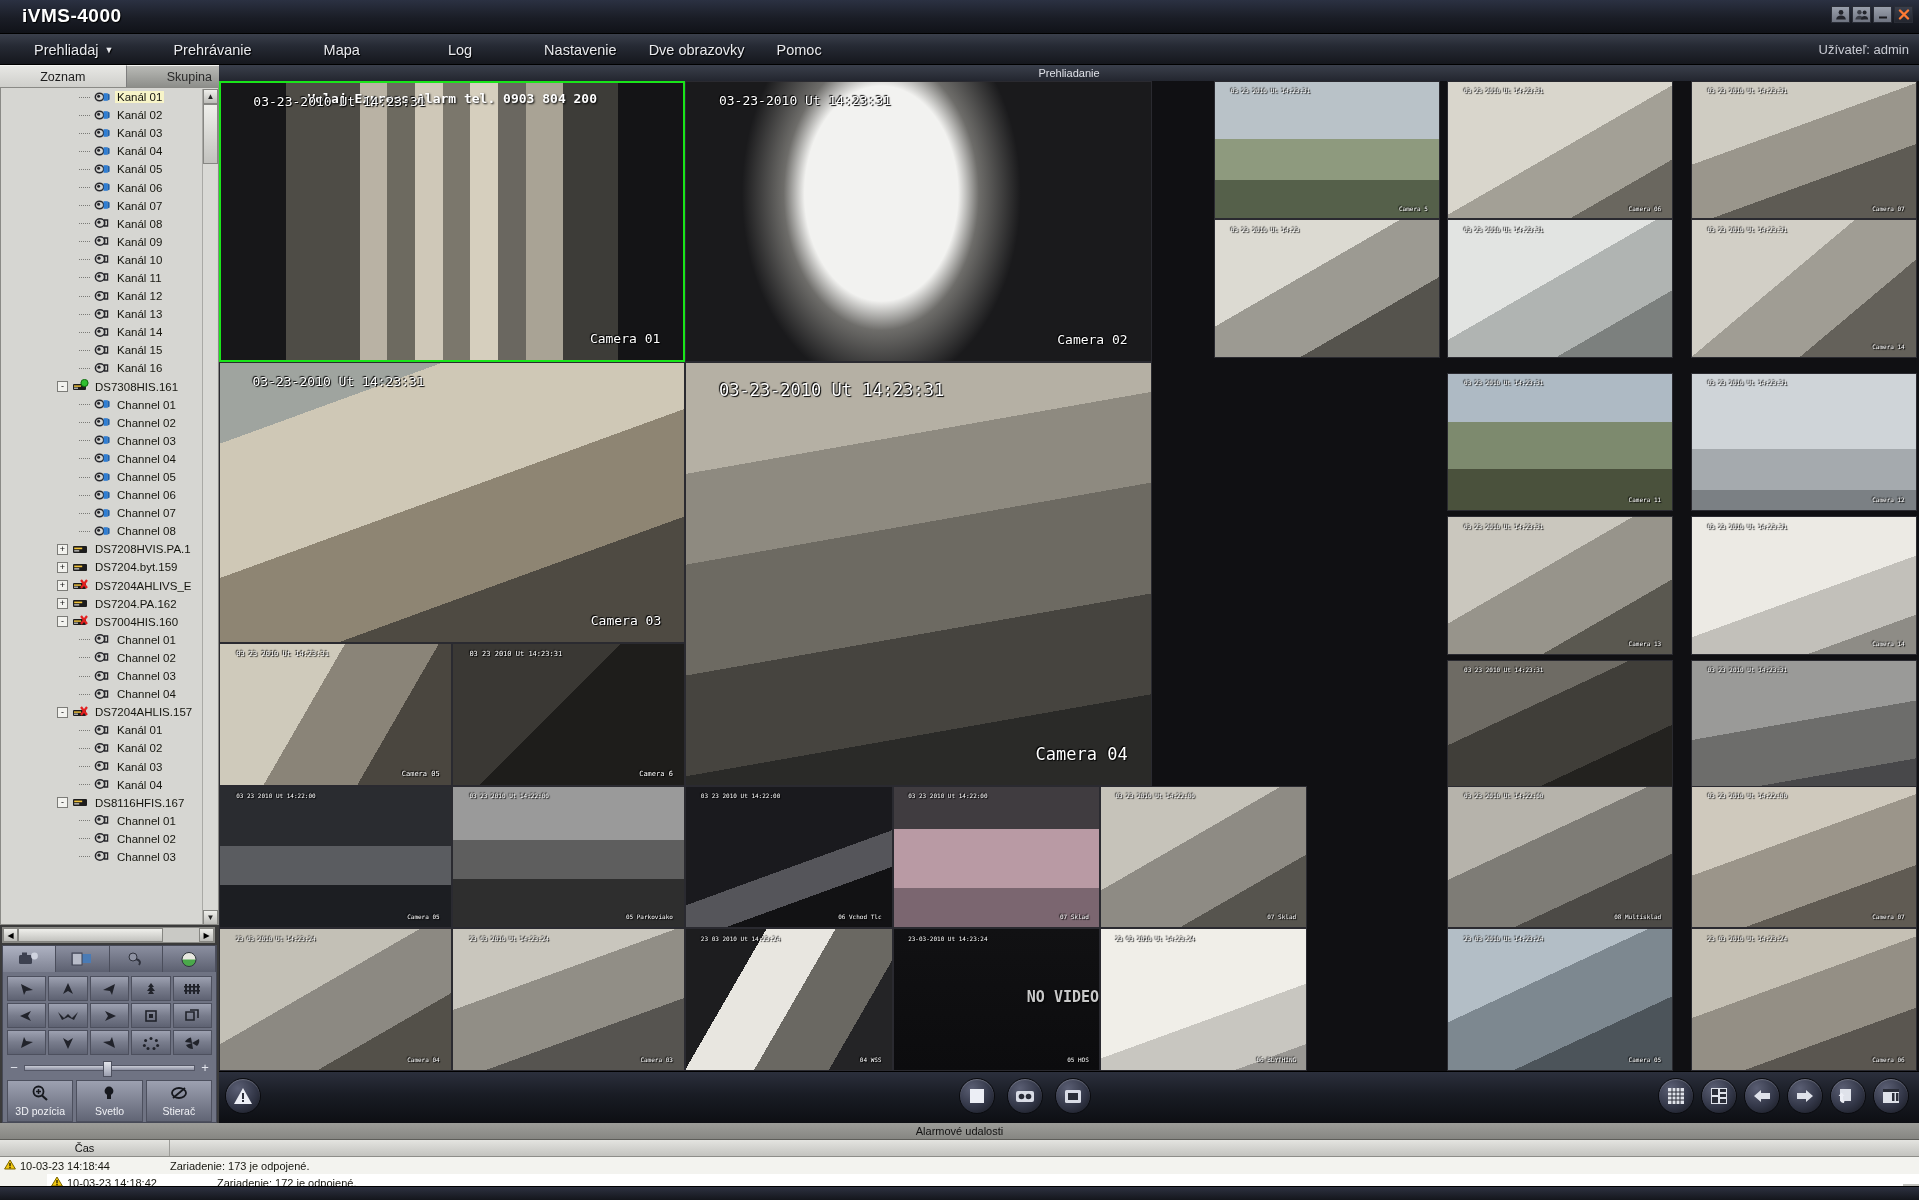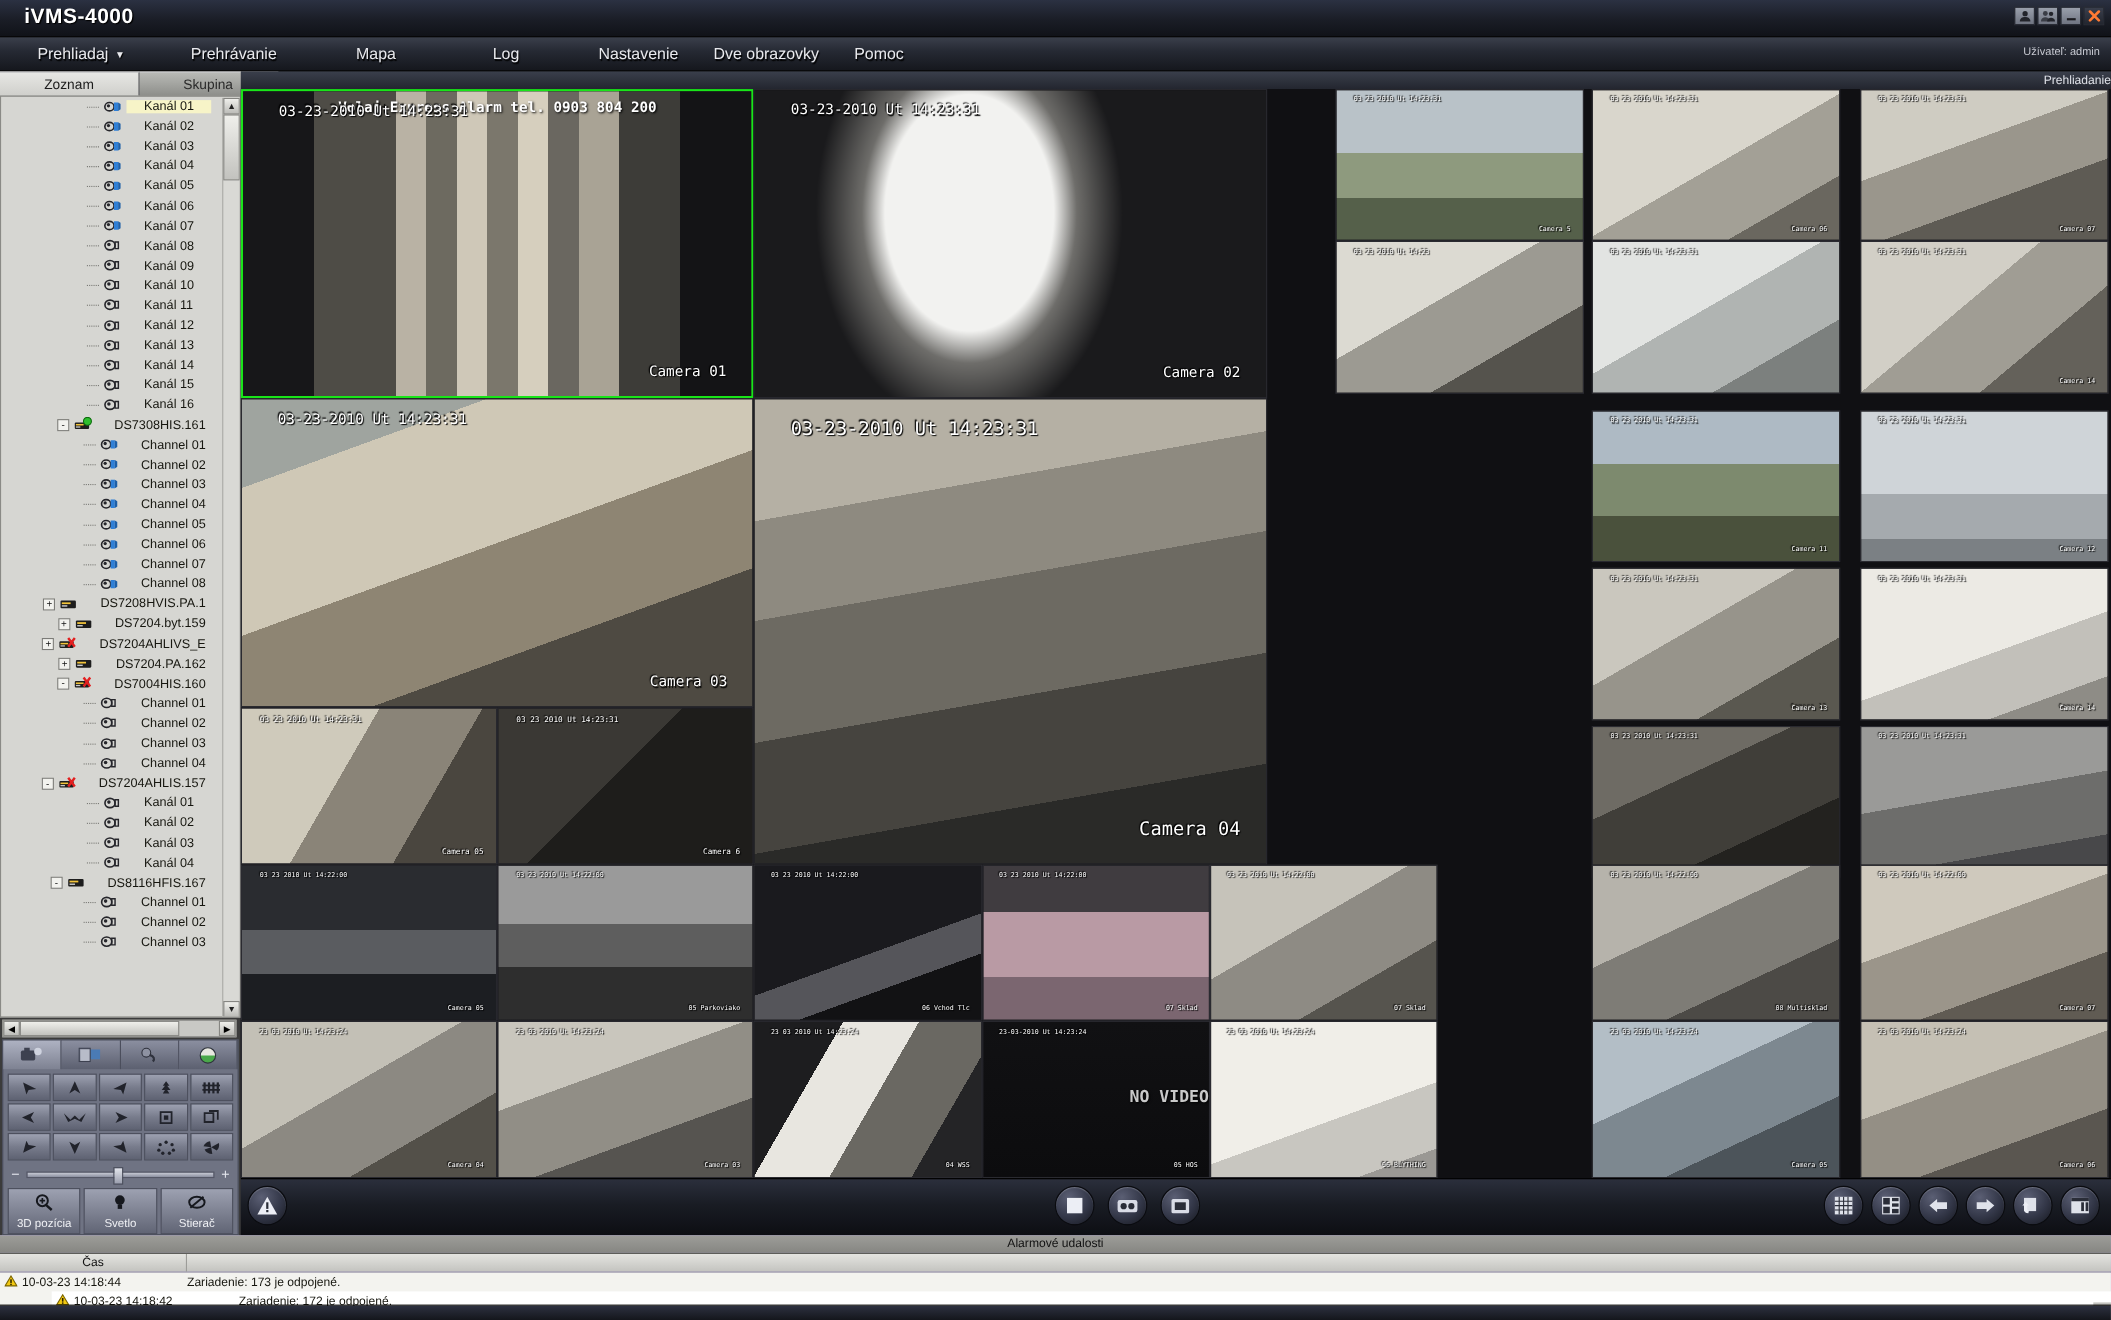--- a/index.html
+++ b/index.html
@@ -52,21 +52,21 @@
     display: flex; align-items: center; white-space: nowrap;
     text-shadow: 1px 1px 1px #000;
   }
   .menu-item.first { margin-right: 28px; }
   .menu-item.w1 { margin-right: 40px; }
   .menu-item.w2 { margin-right: 56px; }
   .menu-item.w3 { margin-right: 40px; }
   .menu-item .caret { margin-left: 6px; font-size: 9px; }
   .userlabel {
     position: absolute; right: 10px; top: 8px;
-    color: #c8cad2; font-size: 10px;
+    color: #c8cad2; font-size: 13px;
   }
 
   
   .leftpanel {
     position: absolute; left: 0; top: 65px; width: 219px; height: 1058px;
     background: #3b3b3b;
   }
   .tabstrip {
     position: absolute; left: 0; top: 0; width: 253px; height: 22px;
     background: linear-gradient(180deg,#55565c,#3c3d42);
@@ -96,21 +96,21 @@
   .tree-row .indent { display: inline-block; }
   .exp {
     width: 11px; height: 11px; border: 1px solid #7c7c78; background: #f2f2ee;
     font-size: 9px; line-height: 9px; text-align: center; color: #111;
     margin-right: 4px; flex: 0 0 auto;
   }
   .dash { width: 11px; border-top: 1px dotted #7a7a76; margin-right: 4px; flex:0 0 auto; height:1px; }
   .ic { width: 17px; height: 15px; margin-right: 4px; flex:0 0 auto; position: relative; }
   .ic svg { display:block; }
   .tree-row.sel .lbl { background: #f7f4c8; }
-  .lbl { padding: 0 16px; }
+  .lbl { padding: 0 2px; }
 
   .tree-scroll-v {
     position: absolute; right: 1px; top: 1px; width: 15px; height: 836px;
     background: #d9d9d5; border-left: 1px solid #a9a9a5;
   }
   .sb-btn {
     width: 15px; height: 15px; background: linear-gradient(180deg,#efefeb,#bcbcb8);
     border: 1px solid #868682; display:flex; align-items:center; justify-content:center;
     font-size: 8px; color: #222;
   }
@@ -161,21 +161,21 @@
   }
 
   
   .videoarea {
     position: absolute; left: 219px; top: 65px; width: 1700px; height: 1058px;
     background: #1c1c20;
   }
   .viewtitle {
     position: absolute; left: 0; top: 0; width: 1700px; height: 16px;
     background: linear-gradient(180deg,#3a3f4b,#23262f);
-    color: #dfe1e8; font-size: 11px; text-align: right; line-height: 16px;
+    color: #dfe1e8; font-size: 11px; text-align: center; line-height: 16px;
   }
   .grid {
     position: absolute; left: 0; top: 16px; width: 1700px; height: 990px;
     background: #101013;
   }
   .cell {
     position: absolute;
     background: #141418;
     overflow: hidden;
     border: 1px solid #2a2a30;

